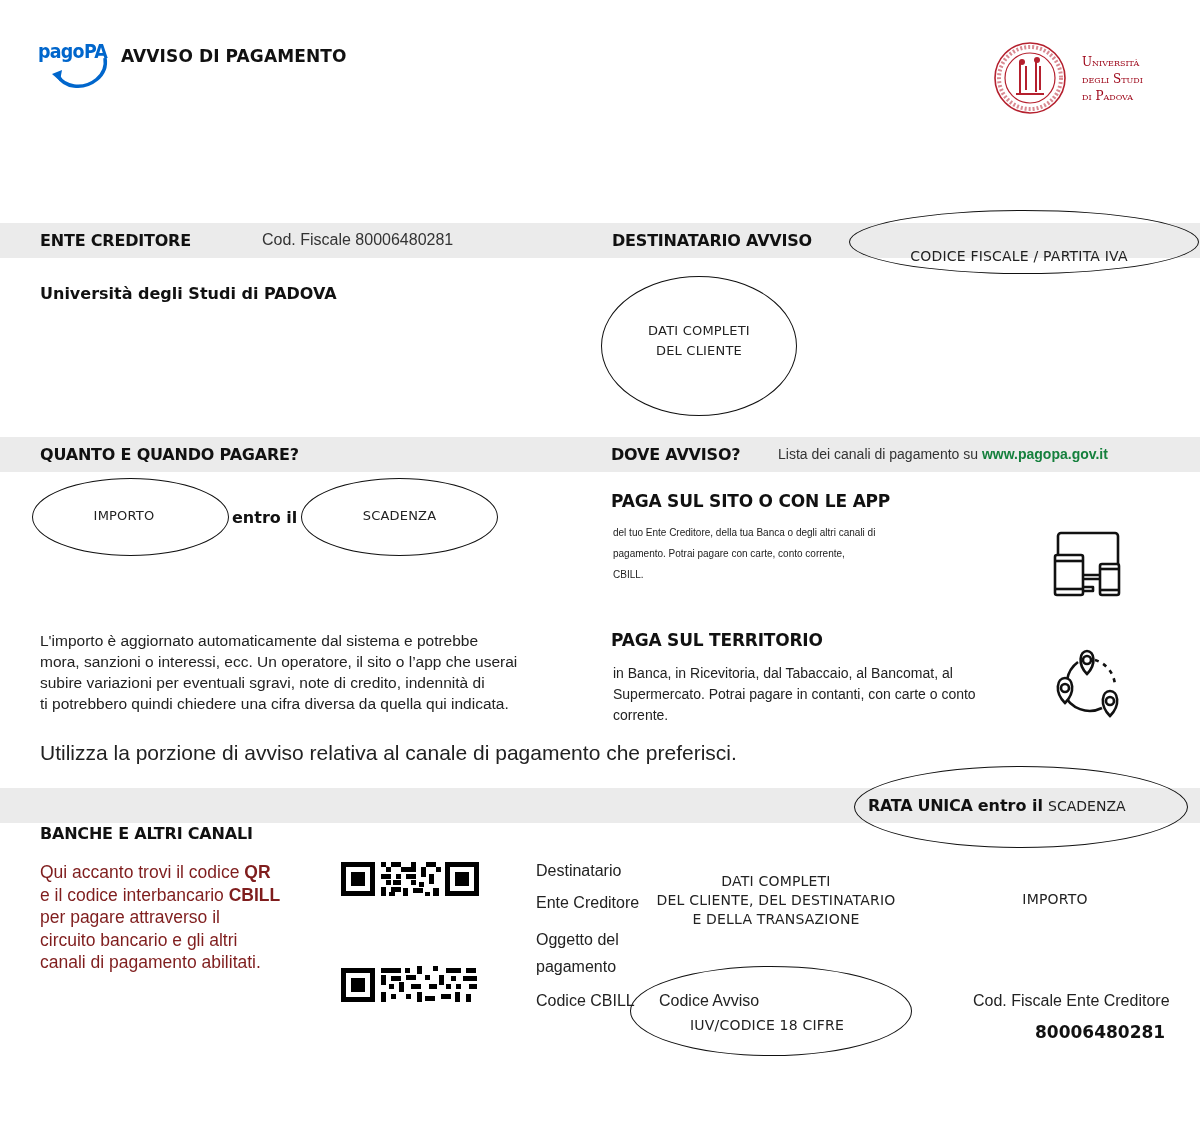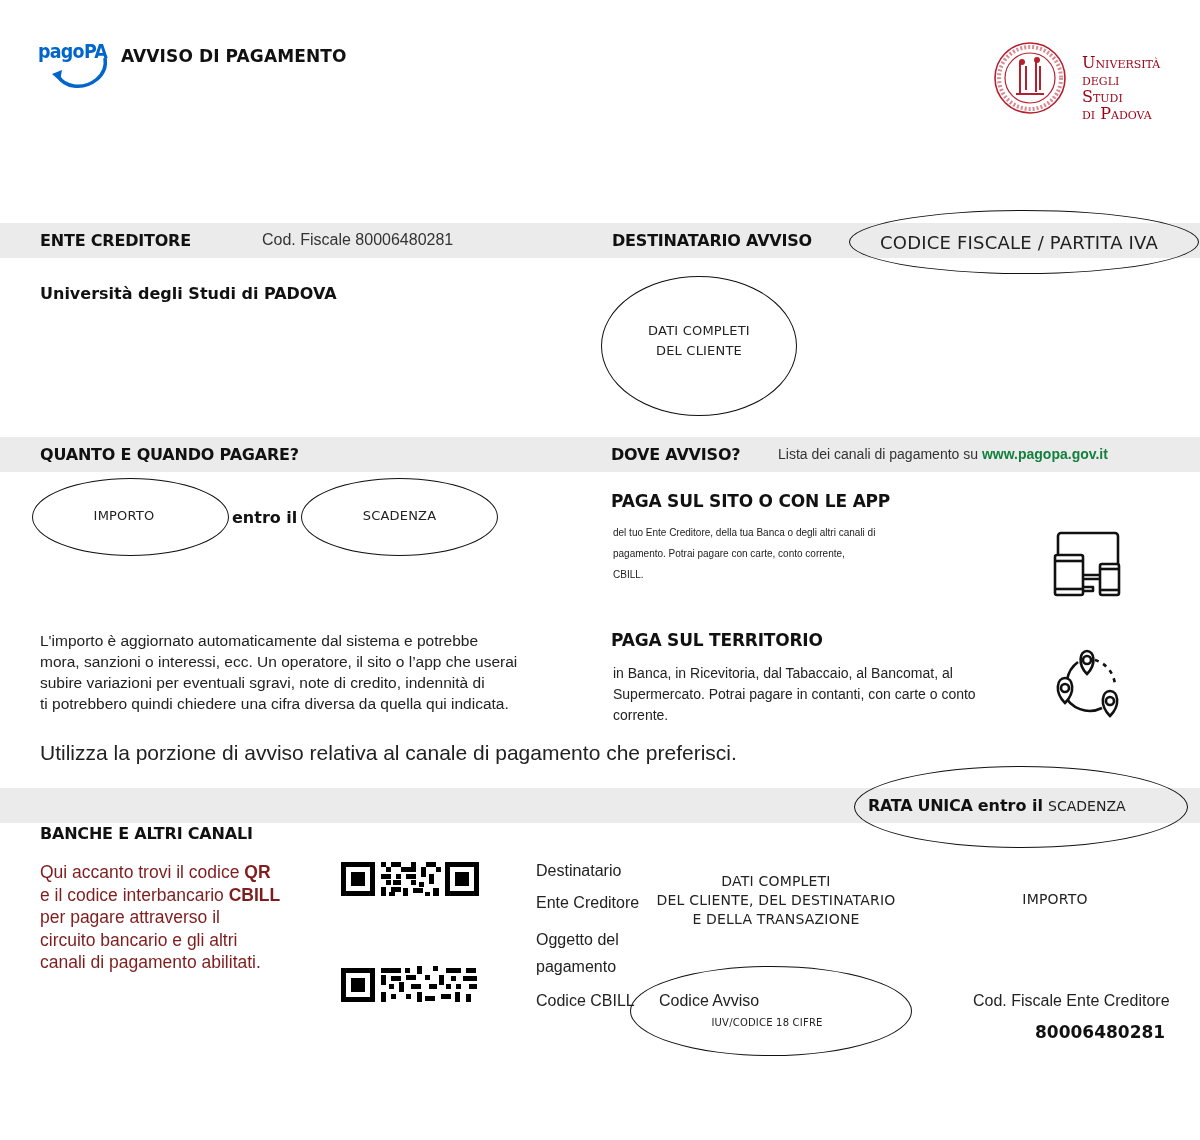--- a/index.html
+++ b/index.html
@@ -28,34 +28,34 @@
 
 <div class="abs" style="left:990px;top:40px;width:170px;height:76px;">
   <svg width="76" height="76" viewBox="0 0 76 76" style="position:absolute;left:2px;top:0;">
     <circle cx="38" cy="38" r="35" fill="none" stroke="#b5202e" stroke-width="1.6"></circle>
     <circle cx="38" cy="38" r="25" fill="none" stroke="#b5202e" stroke-width="1.2"></circle>
     <circle cx="38" cy="38" r="31" fill="none" stroke="#d98a92" stroke-width="4" stroke-dasharray="2 2"></circle>
     <path d="M28 22 L28 54 M24 54 L52 54 M34 26 L34 50 M44 22 L44 52 M48 26 L48 50" stroke="#b5202e" stroke-width="2" fill="none"></path>
     <circle cx="30" cy="22" r="3" fill="#b5202e"></circle>
     <circle cx="45" cy="20" r="3" fill="#b5202e"></circle>
   </svg>
-  <div style="position:absolute;left:92px;top:14px;font-family:'DejaVu Serif',serif;color:#9b0014;font-size:16px;line-height:17px;font-variant:small-caps;">
+  <div style="position:absolute;left:92px;top:14px;font-family:'DejaVu Serif',serif;color:#9b0014;font-size:12px;line-height:17px;font-variant:small-caps;">
     <div>Università</div>
     <div>degli Studi</div>
     <div>di Padova</div>
   </div>
 </div>
 
 <div class="band" style="top:223px;height:35px;"></div>
 <div class="abs h-bold" style="left:40px;top:231px;">ENTE CREDITORE</div>
 <div class="abs body-text" style="left:262px;top:231px;font-size:16px;color:#333;">Cod. Fiscale 80006480281</div>
 <div class="abs h-bold" style="left:612px;top:231px;">DESTINATARIO AVVISO</div>
 
 <div class="ellipse" style="left:849px;top:210px;width:350px;height:64px;"></div>
-<div class="abs caps" style="left:849px;top:232px;width:340px;font-size:18px;">CODICE FISCALE / PARTITA IVA</div>
+<div class="abs caps" style="left:849px;top:248px;width:340px;font-size:14px;">CODICE FISCALE / PARTITA IVA</div>
 
 <div class="abs" style="left:40px;top:284px;font-weight:bold;font-size:16px;color:#111;">Università degli Studi di PADOVA</div>
 
 <div class="ellipse" style="left:601px;top:276px;width:196px;height:140px;"></div>
 <div class="abs caps" style="left:601px;top:321px;width:196px;line-height:20px;">
   <div>DATI COMPLETI</div>
   <div>DEL CLIENTE</div>
 </div>
 
 <div class="band" style="top:437px;height:35px;"></div>
@@ -214,16 +214,16 @@
 <div class="abs caps" style="left:640px;top:872px;width:272px;font-size:14px;line-height:19px;">
   <div>DATI COMPLETI</div>
   <div>DEL CLIENTE, DEL DESTINATARIO</div>
   <div>E DELLA TRANSAZIONE</div>
 </div>
 
 <div class="abs caps" style="left:995px;top:891px;width:120px;font-size:14px;">IMPORTO</div>
 
 <div class="ellipse" style="left:630px;top:966px;width:282px;height:90px;"></div>
 <div class="abs label" style="left:643px;top:992px;">Codice Avviso</div>
-<div class="abs caps" style="left:640px;top:1017px;width:254px;font-size:10px;">IUV/CODICE 18 CIFRE</div>
+<div class="abs caps" style="left:640px;top:1017px;width:254px;font-size:14px;">IUV/CODICE 18 CIFRE</div>
 
 <div class="abs label" style="left:957px;top:992px;">Cod. Fiscale Ente Creditore</div>
 <div class="abs" style="left:1035px;top:1022px;font-weight:bold;font-size:17px;color:#111;">80006480281</div>
 
 </body></html>

